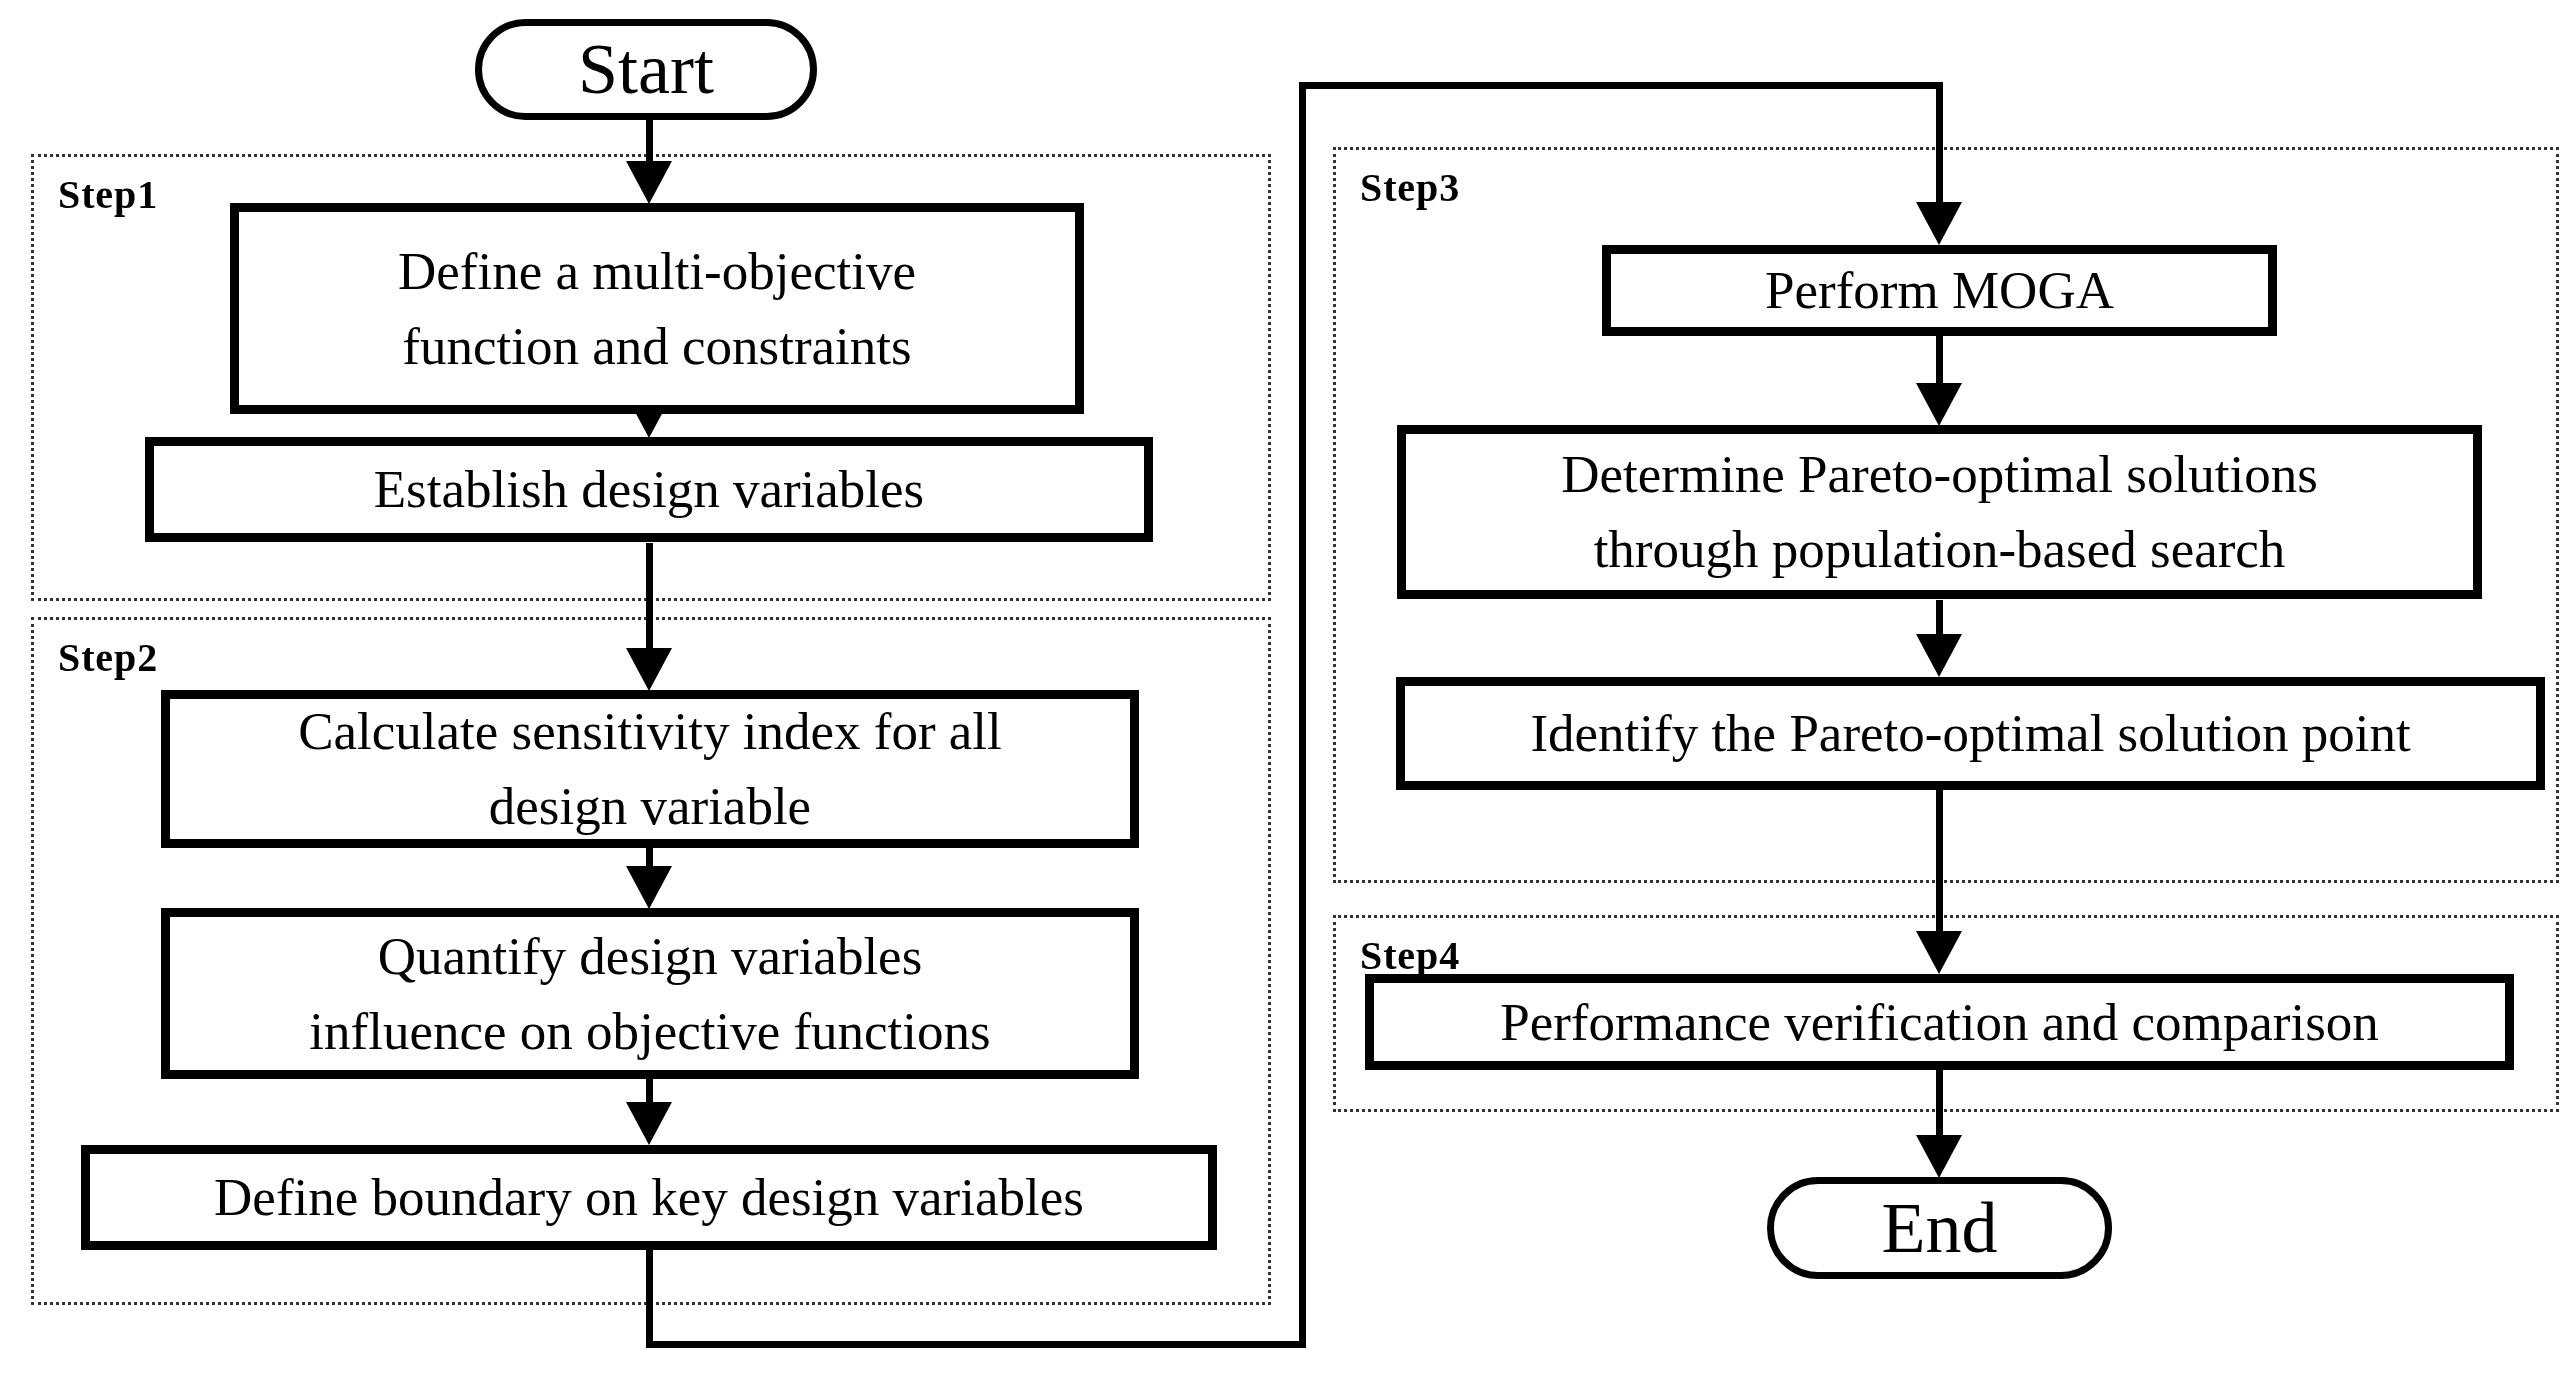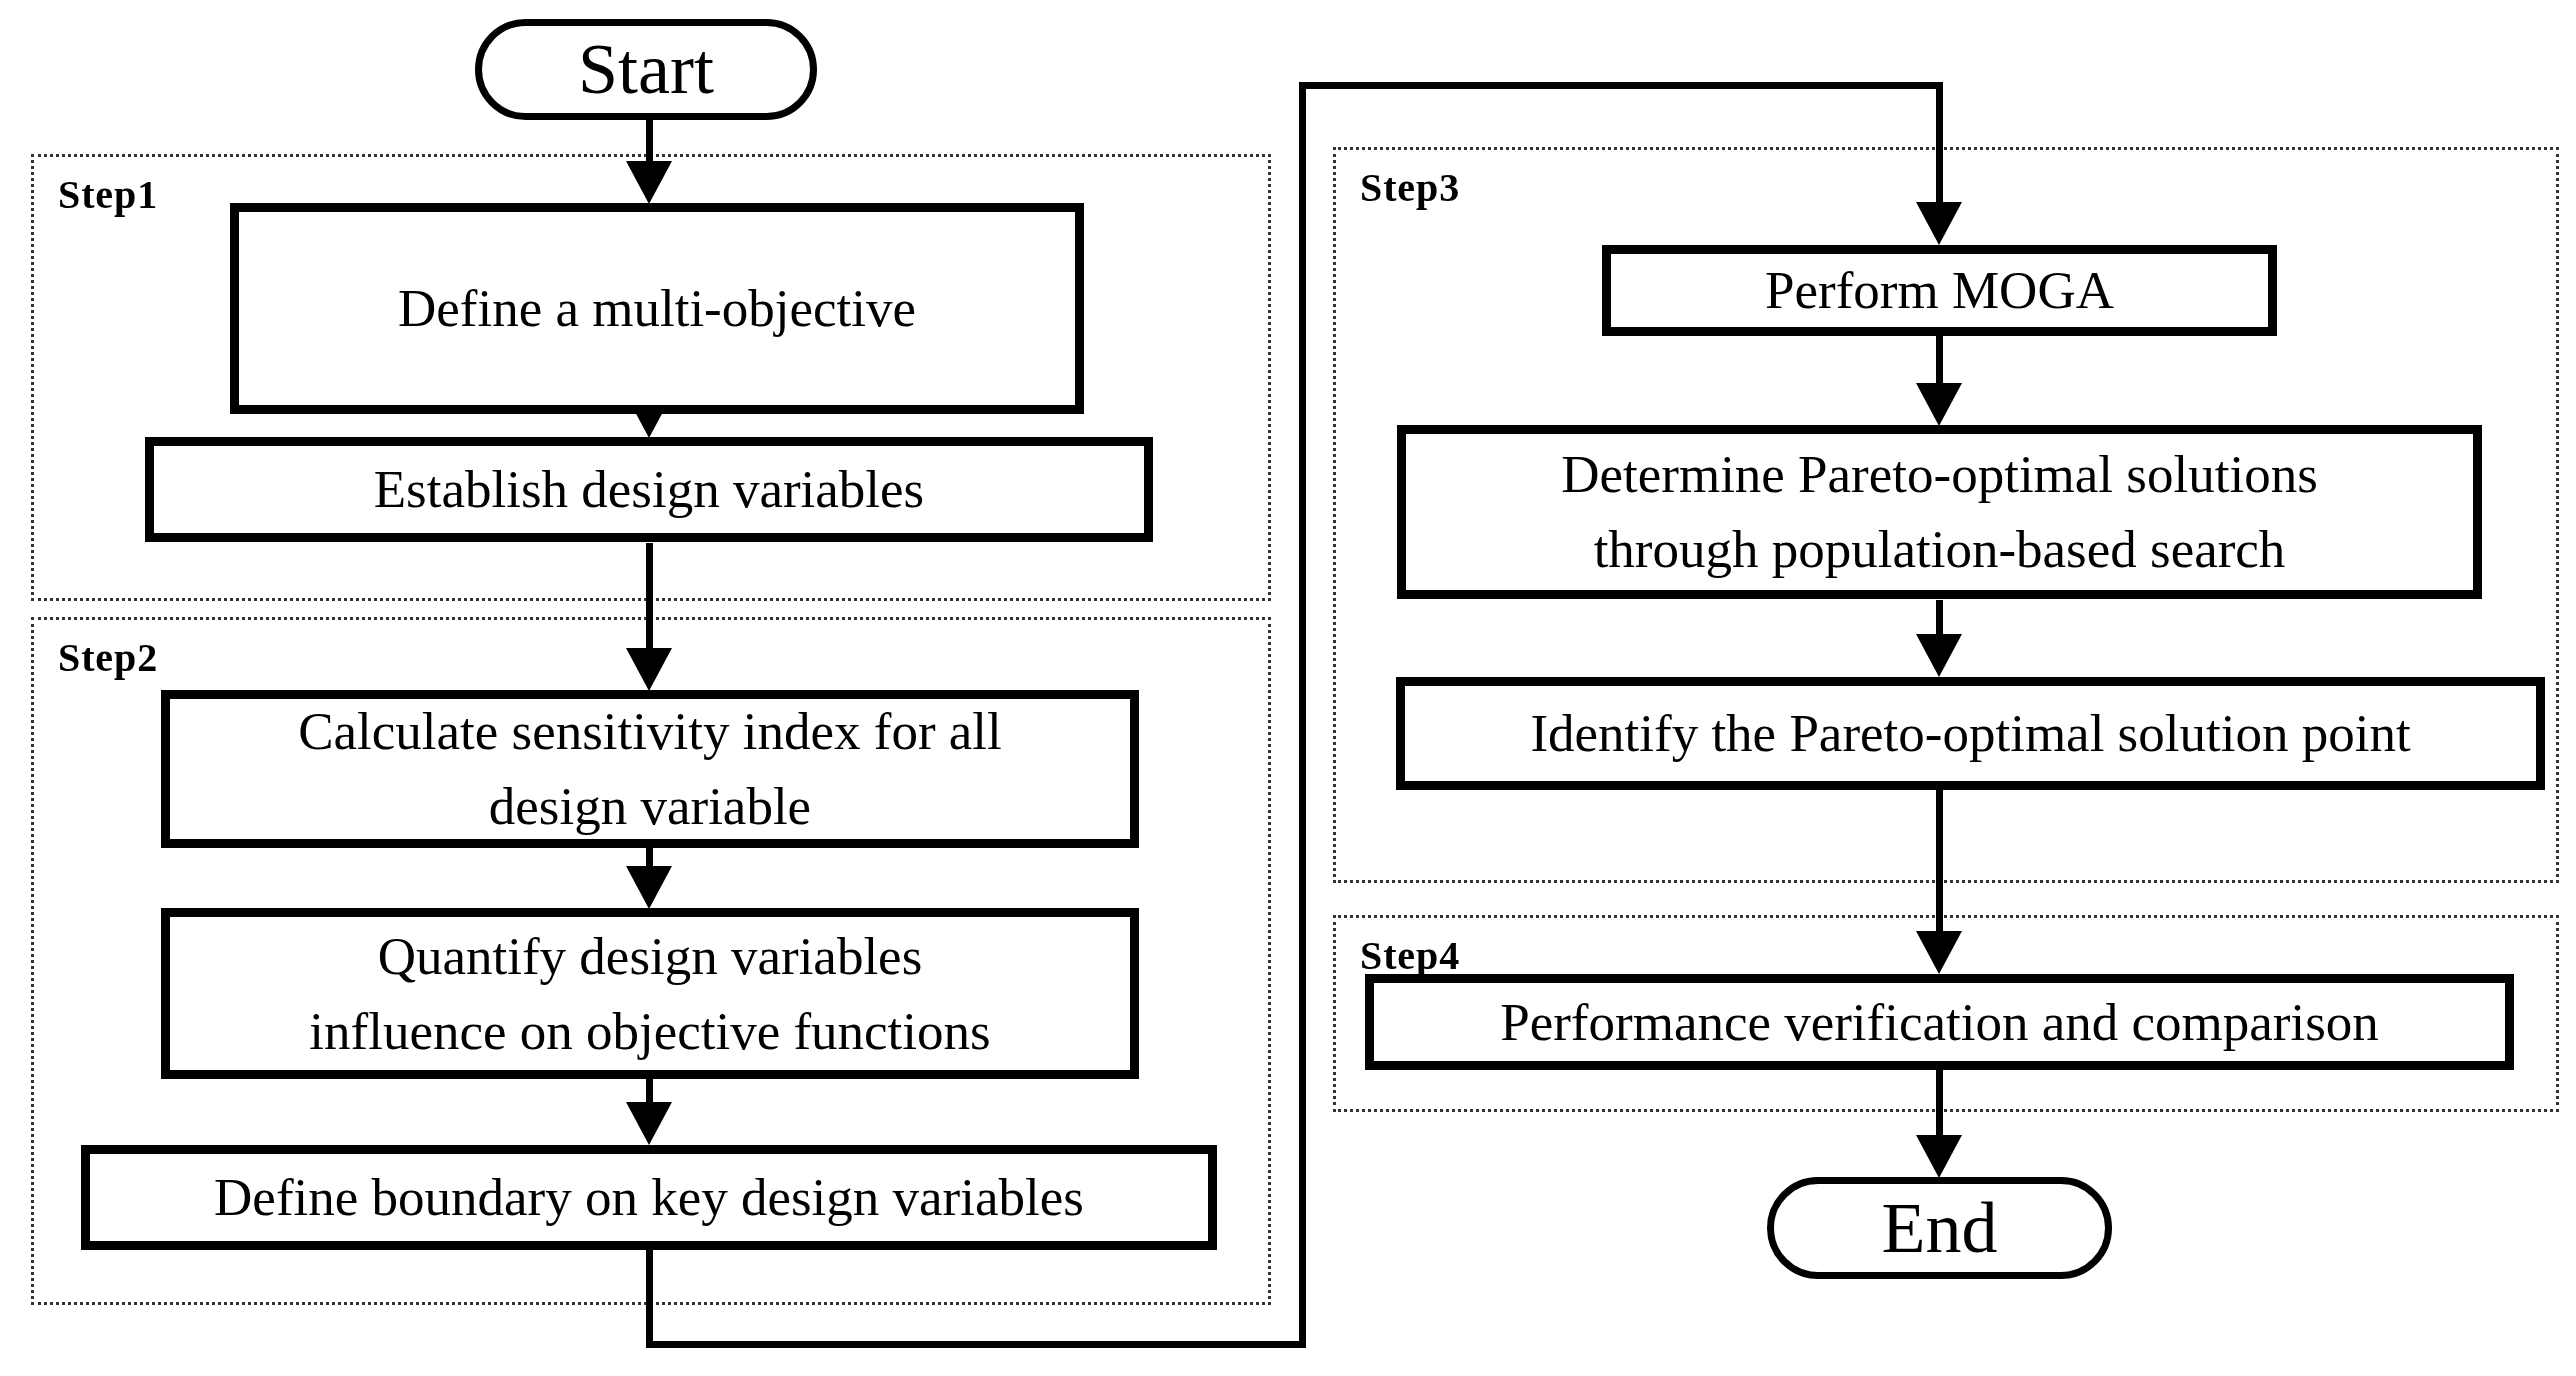--- a/index.html
+++ b/index.html
@@ -84,20 +84,21 @@
 
   <div class="terminal" style="left:475px; top:19px; width:342px; height:101px;">
     <span>Start</span>
   </div>
   <div class="terminal" style="left:1767px; top:1177px; width:345px; height:102px;">
     <span>End</span>
   </div>
 
   <div class="process-box" style="left:222px; top:203px; width:854px; height:211px;margin-left:8px;">
     <div class="tline">Define a multi-objective</div>
+    <div class="tline">function and constraints</div>
   </div>
   <div class="process-box" style="left:145px; top:437px; width:1008px; height:105px;">
     <div class="tline">Establish design variables</div>
   </div>
   <div class="process-box" style="left:161px; top:690px; width:978px; height:158px;">
     <div class="tline">Calculate sensitivity index for all</div>
     <div class="tline">design variable</div>
   </div>
   <div class="process-box" style="left:161px; top:908px; width:978px; height:171px;">
     <div class="tline">Quantify design variables</div>

